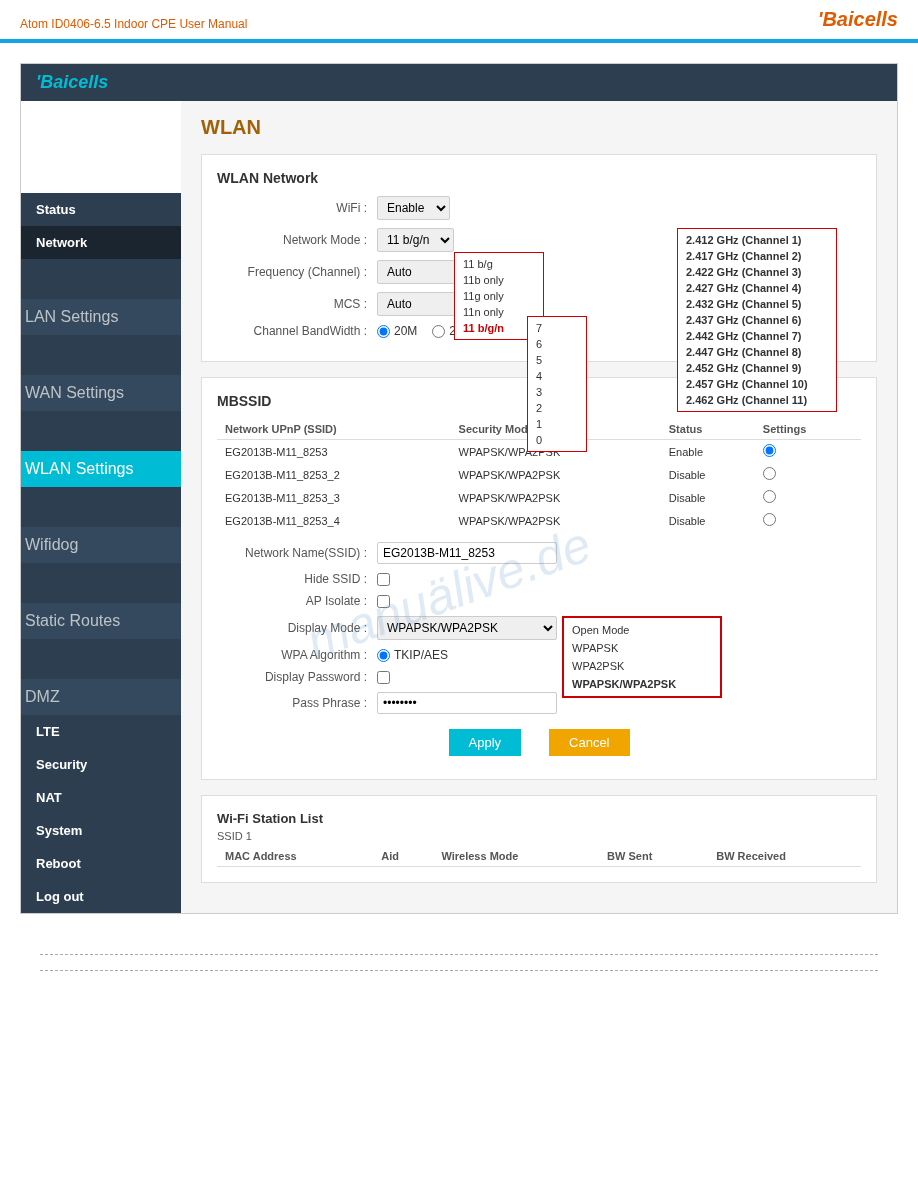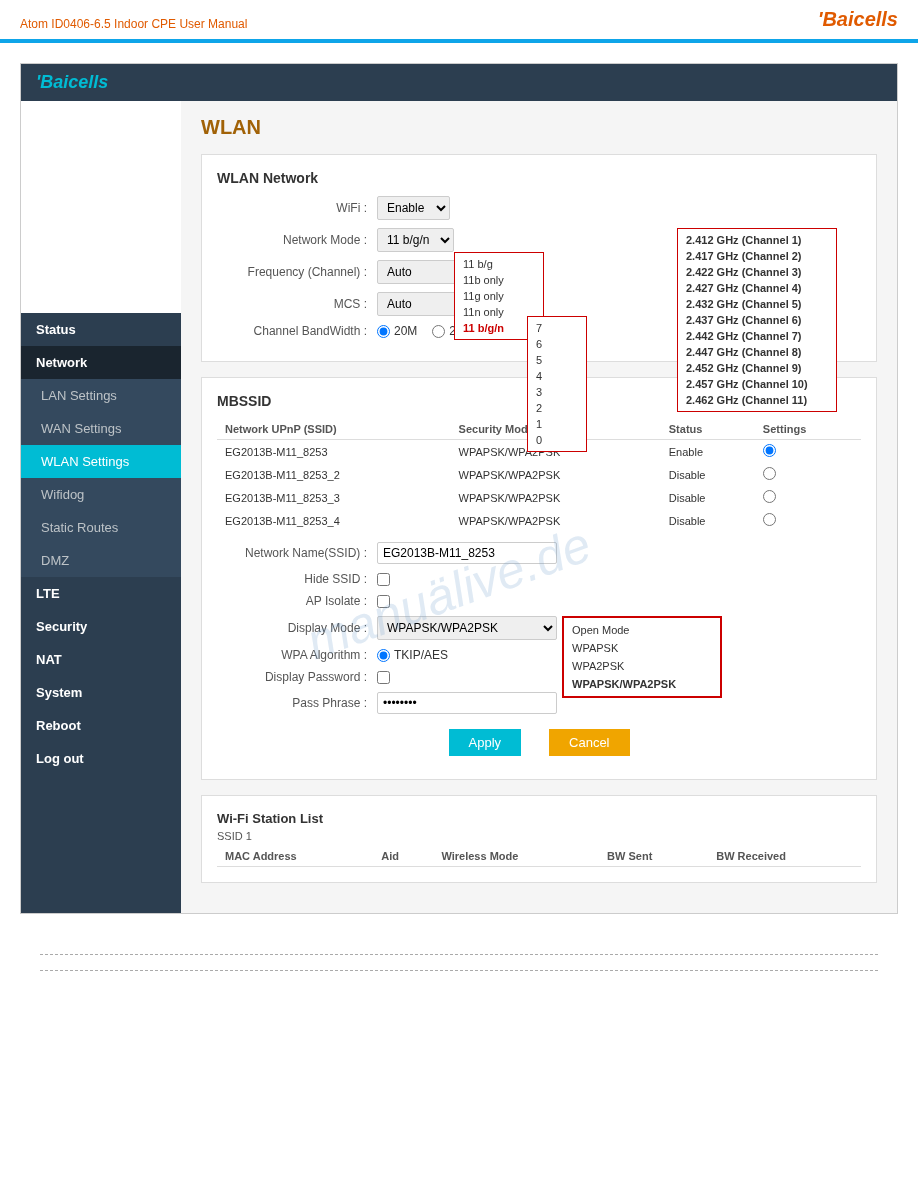--- a/index.html
+++ b/index.html
@@ -17,21 +17,21 @@
     .app-topbar { background: #2c3e50; padding: 8px 15px; display: flex; align-items: center; }
     .app-topbar .brand { color: #fff; font-size: 18px; font-weight: bold; font-style: italic; }
     .app-topbar .brand span { color: #00bcd4; }
 
     .app-body { display: flex; align-items: flex-end; }
 
     .sidebar { width: 160px; background: #2c3e50; min-height: 600px; flex-shrink: 0; }
     .sidebar-item { padding: 9px 15px; color: #ccc; cursor: pointer; font-size: 13px; }
     .sidebar-item.active { background: #1a252f; color: #fff; }
     .sidebar-item.section-header { color: #fff; font-weight: bold; padding: 9px 15px; }
-    .sidebar-item.sub-item { padding-left: 20px; font-size: 13px; background: #34495e; color: #bdc3c7; }
+    .sidebar-item.sub-item { padding-left: 4px; font-size: 16px; background: #34495e; color: #bdc3c7; margin-top: 40px; }
     .sidebar-item.sub-item.active { background: #00bcd4; color: #fff; }
 
     .content { flex: 1; padding: 15px 20px; background: #f5f5f5; }
 
     .content-title { font-size: 20px; color: #a16207; font-weight: bold; margin-bottom: 15px; }
 
     .section-box { background: #fff; border: 1px solid #ddd; padding: 15px; margin-bottom: 15px; }
     .section-title { font-size: 14px; font-weight: bold; color: #333; margin-bottom: 10px; }
 
     .form-row { display: flex; align-items: center; margin-bottom: 8px; }

